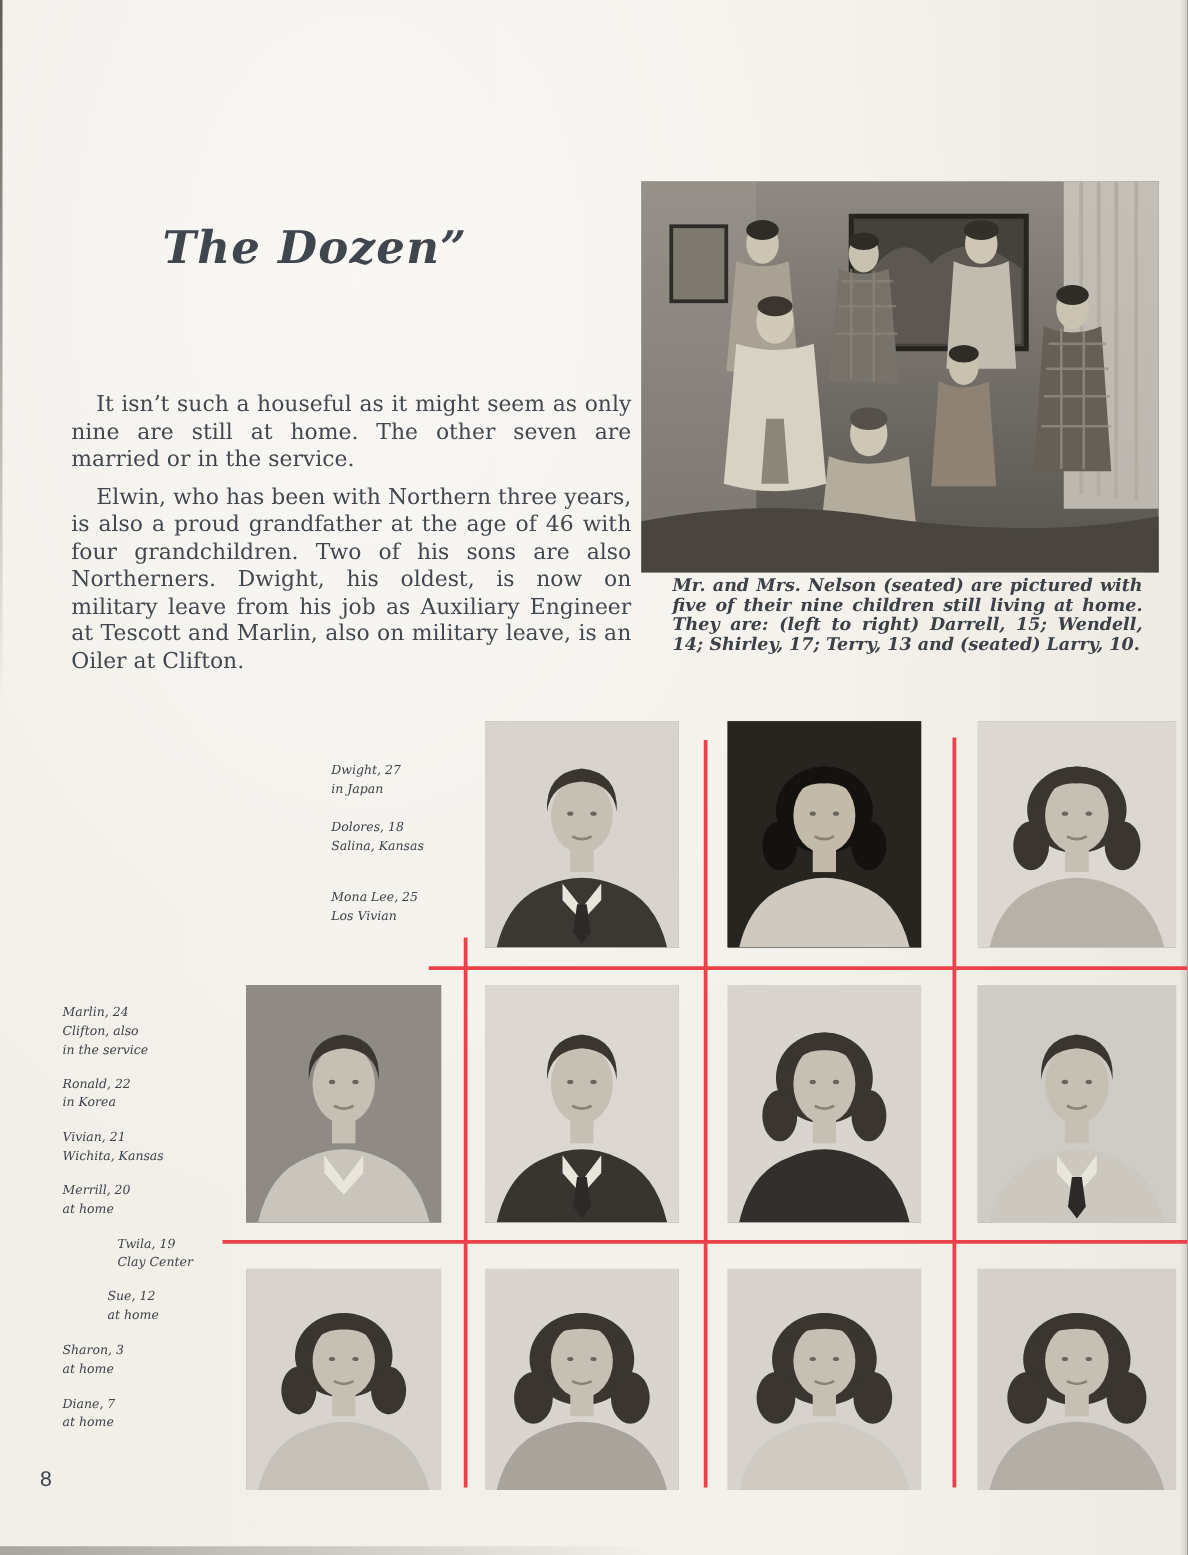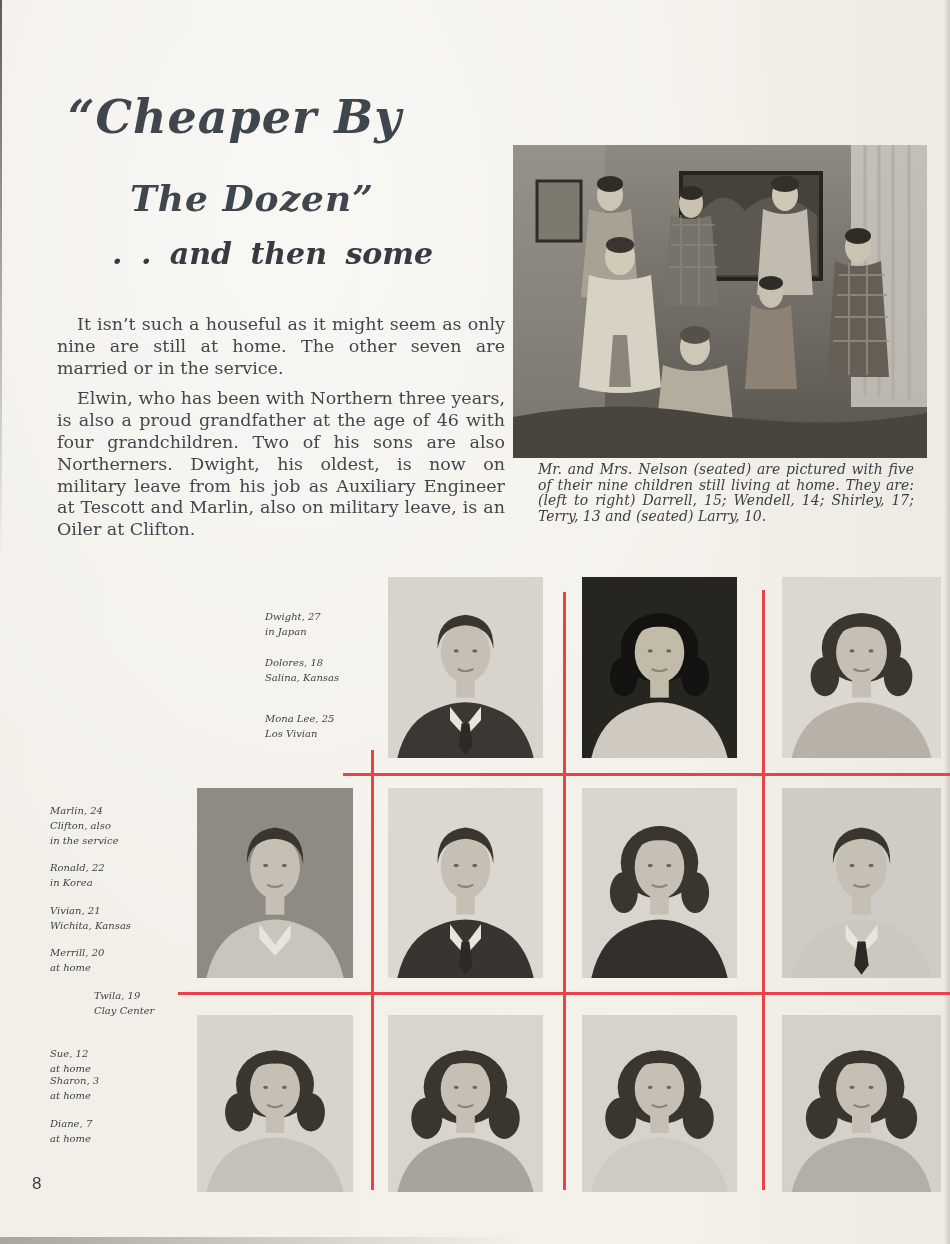--- a/index.html
+++ b/index.html
@@ -27,21 +27,21 @@
 
   .body-copy{position:absolute;left:57px;top:314px;width:448px;
     font-size:17.5px;line-height:21.8px;text-align:justify;color:#41474e;}
   .body-copy p{margin:0 0 9px 0;text-indent:20px;}
 
   .family-photo{position:absolute;left:513px;top:145px;width:414px;height:313px;
     box-shadow:inset 0 0 20px rgba(0,0,0,.35);}
   .family-photo svg{display:block;width:100%;height:100%;}
 
   .family-caption{position:absolute;left:538px;top:462px;width:376px;
-    font-size:14px;font-weight:normal;font-style:italic;line-height:15.6px;
+    font-size:14px;font-weight:bold;font-style:italic;line-height:15.6px;
     color:#3b4147;text-align:justify;}
 
   .label-block{position:absolute;left:0;font-size:10px;font-style:italic;
     line-height:14.8px;color:#3d434a;white-space:nowrap;}
   .top-labels{position:absolute;left:265px;top:610px;width:130px;height:140px;}
   .left-labels{position:absolute;left:50px;top:804px;width:140px;height:360px;}
 
   .photo{position:absolute;background:#d6d2cb;box-shadow:inset 0 0 14px rgba(0,0,0,.22);}
   .photo svg{display:block;width:100%;height:100%;}
 
@@ -52,23 +52,21 @@
 </style>
 </head>
 <body>
 
 <div class="page">
 
   <div class="edge-left"></div>
   <div class="edge-bottom"></div>
   <div class="edge-right"></div>
 
-  <div class="title-1">“Cheaper By</div>
   <div class="title-2">The Dozen”</div>
-  <div class="subtitle">. . and then some</div>
 
   <div class="body-copy">
     <p>It isn’t such a houseful as it might seem as only nine are still at home. The other seven are married or in the service.</p>
     <p>Elwin, who has been with Northern three years, is also a proud grandfather at the age of 46 with four grandchildren. Two of his sons are also Northerners. Dwight, his oldest, is now on military leave from his job as Auxiliary Engineer at Tescott and Marlin, also on military leave, is an Oiler at Clifton.</p>
   </div>
 
   <div class="family-photo">
     <svg viewBox="0 0 414 313" preserveAspectRatio="none">
       <defs>
         <linearGradient id="fpbg" x1="0" y1="0" x2="0" y2="1">
@@ -148,21 +146,21 @@
         <div>Wichita, Kansas</div>
       </div>
       <div class="label-block" style="top: 142px;">
         <div>Merrill, 20</div>
         <div>at home</div>
       </div>
       <div class="label-block" style="top: 185px; margin-left: 44px;">
         <div>Twila, 19</div>
         <div>Clay Center</div>
       </div>
-      <div class="label-block" style="top: 243px;">
+      <div class="label-block" style="top: 227px; margin-left: 36px;">
         <div>Sue, 12</div>
         <div>at home</div>
       </div>
       <div class="label-block" style="top: 270px;">
         <div>Sharon, 3</div>
         <div>at home</div>
       </div>
       <div class="label-block" style="top: 313px;">
         <div>Diane, 7</div>
         <div>at home</div>

